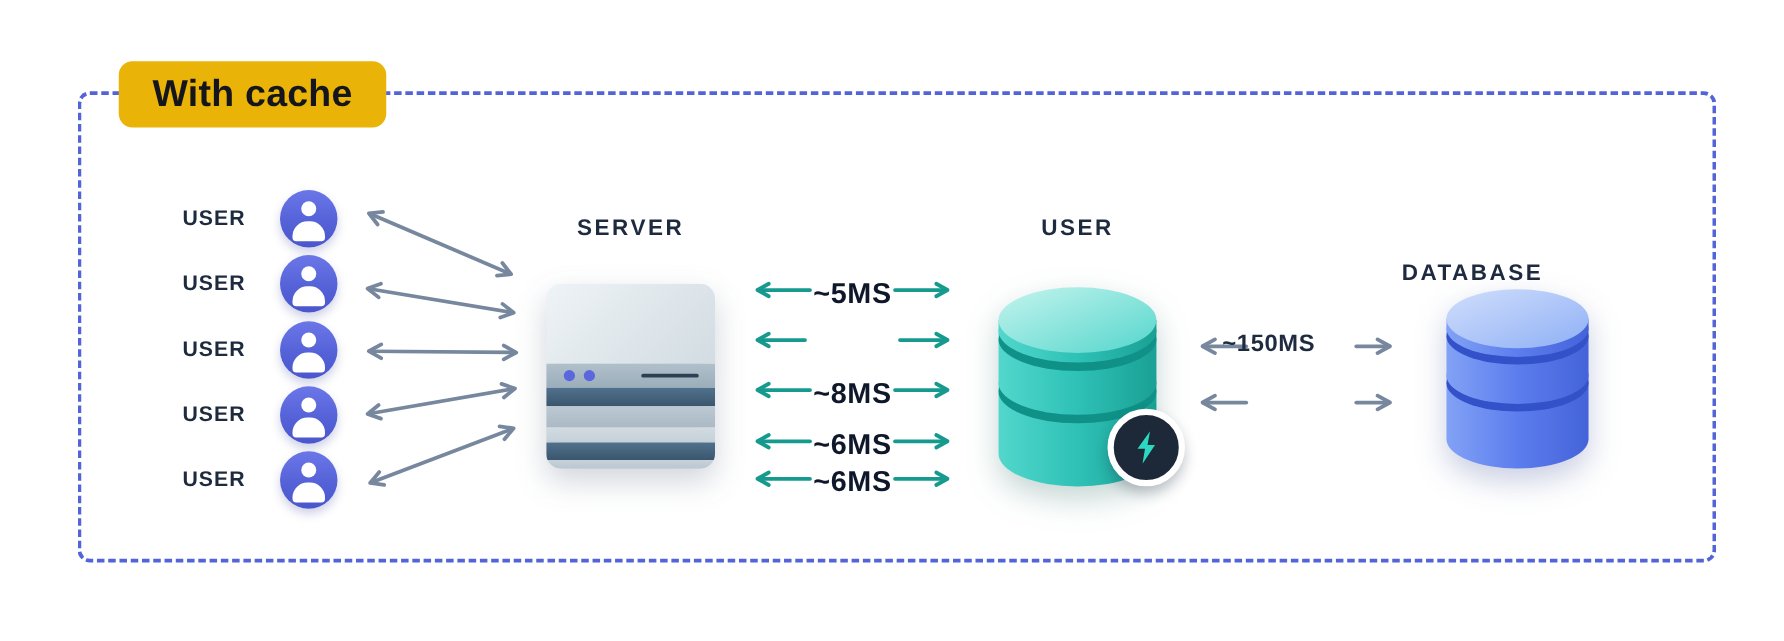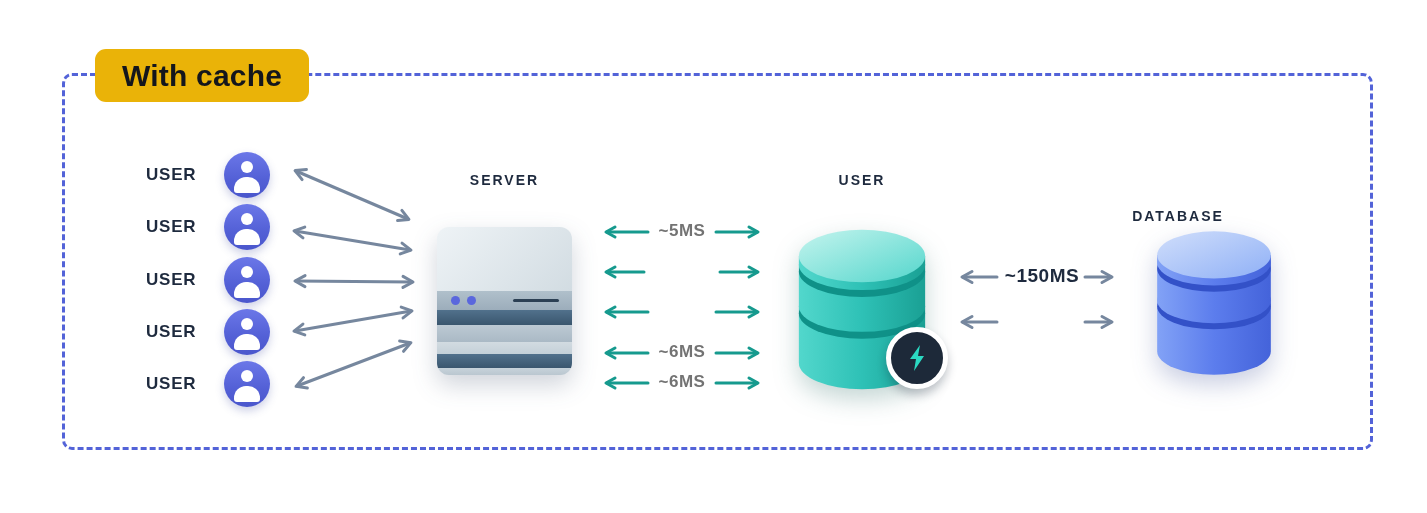--- a/index.html
+++ b/index.html
@@ -26,21 +26,21 @@
   .avatar{
     position:relative;width:46px;height:46px;border-radius:50%;overflow:hidden;
     background:linear-gradient(180deg,#6b77e8 0%,#5360d6 60%,#4a56cc 100%);
     box-shadow:0 4px 8px rgba(60,70,160,.25);flex:0 0 auto;
   }
   .avatar .head{position:absolute;left:17px;top:9px;width:12px;height:12px;border-radius:50%;background:#fff;}
   .avatar .torso{position:absolute;left:10px;top:25px;width:26px;height:16px;border-radius:12px 12px 3px 3px;background:#fff;}
   
   .node-label{
     position:absolute;top:172px;text-align:center;
-    font-size:14px;font-weight:800;letter-spacing:2px;color:#1e2a3e;
+    font-size:18px;font-weight:800;letter-spacing:2px;color:#1e2a3e;
   }
   .lbl-server{left:437px;width:135px;}
   .lbl-cache{left:794px;width:136px;}
   .lbl-database{left:1098px;width:160px;margin-top:36px;}
   
   .server-icon{
     position:absolute;left:437px;top:227px;width:135px;height:148px;
     border-radius:12px;overflow:hidden;display:flex;flex-direction:column;
     filter:drop-shadow(0 10px 12px rgba(40,60,90,.22));
   }
@@ -58,22 +58,22 @@
   .icon-cache{position:absolute;left:794px;top:224px;filter:drop-shadow(0 10px 12px rgba(20,90,85,.25));}
   .icon-db{position:absolute;left:1149px;top:227px;filter:drop-shadow(0 10px 12px rgba(40,60,140,.25));}
   
   .badge{
     position:absolute;left:886px;top:327px;width:52px;height:52px;border-radius:50%;
     background:#1d2939;border:5px solid #ffffff;display:flex;align-items:center;justify-content:center;
     box-shadow:0 6px 10px rgba(20,30,50,.25);
   }
   
   .lat{position:absolute;text-align:center;}
-  .lat-teal{left:606px;width:152px;font-size:17px;font-weight:800;letter-spacing:.5px;color:#737373;}
-  .lat-gray{left:967px;width:150px;font-size:19px;font-weight:800;letter-spacing:.5px;color:#1e2a3e;}
+  .lat-teal{left:606px;width:152px;font-size:23px;font-weight:800;letter-spacing:.5px;color:#0f172a;}
+  .lat-gray{left:940px;width:150px;font-size:19px;font-weight:800;letter-spacing:.5px;color:#1e2a3e;}
   .overlay{position:absolute;left:0;top:0;pointer-events:none;}
 </style>
 </head>
 <body>
 
 <div class="canvas">
 
   <div class="frame"></div>
 
   <div class="title-box">
@@ -213,18 +213,19 @@
     </defs>
     <path d="M5,32 L5,142 A65,27 0 0 0 135,142 L135,32 Z" fill="url(#dbody)"></path>
     <ellipse cx="70" cy="91" rx="65" ry="26" fill="#3351c8"></ellipse>
     <ellipse cx="70" cy="84" rx="65" ry="26" fill="url(#dbody)"></ellipse>
     <ellipse cx="70" cy="48" rx="65" ry="26" fill="#3351c8"></ellipse>
     <ellipse cx="70" cy="41" rx="65" ry="26" fill="url(#dbody)"></ellipse>
     <ellipse cx="70" cy="32" rx="65" ry="27" fill="url(#dtop)"></ellipse>
   </svg>
 
   <span class="lat lat-teal" style="top:221px">~5MS</span>
+  <span class="lat lat-teal" style="top:301px">~8MS</span>
   <span class="lat lat-teal" style="top:342px">~6MS</span>
   <span class="lat lat-teal" style="top:372px">~6MS</span>
 
   <span class="lat lat-gray" style="top:265px">~150MS</span>
 
 </div>
 
 </body></html>

